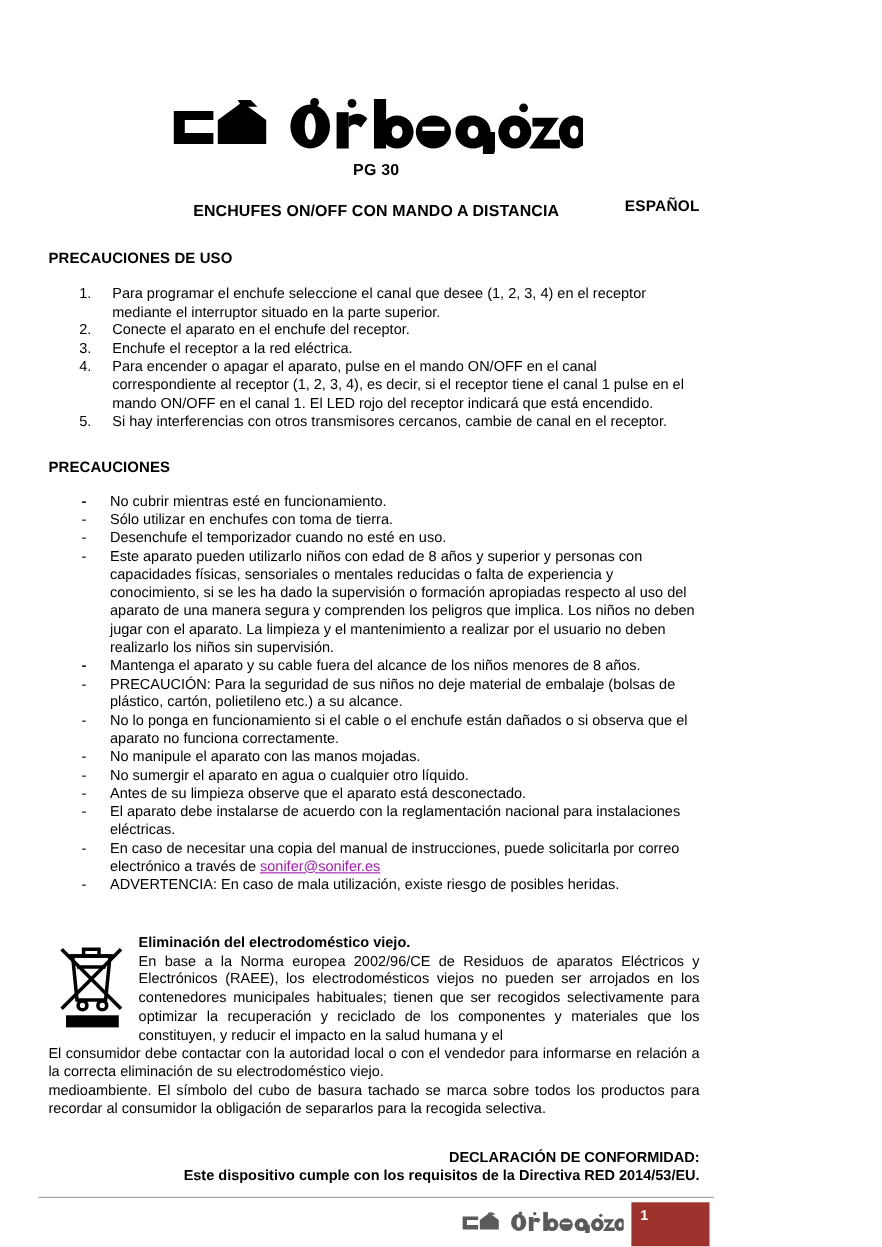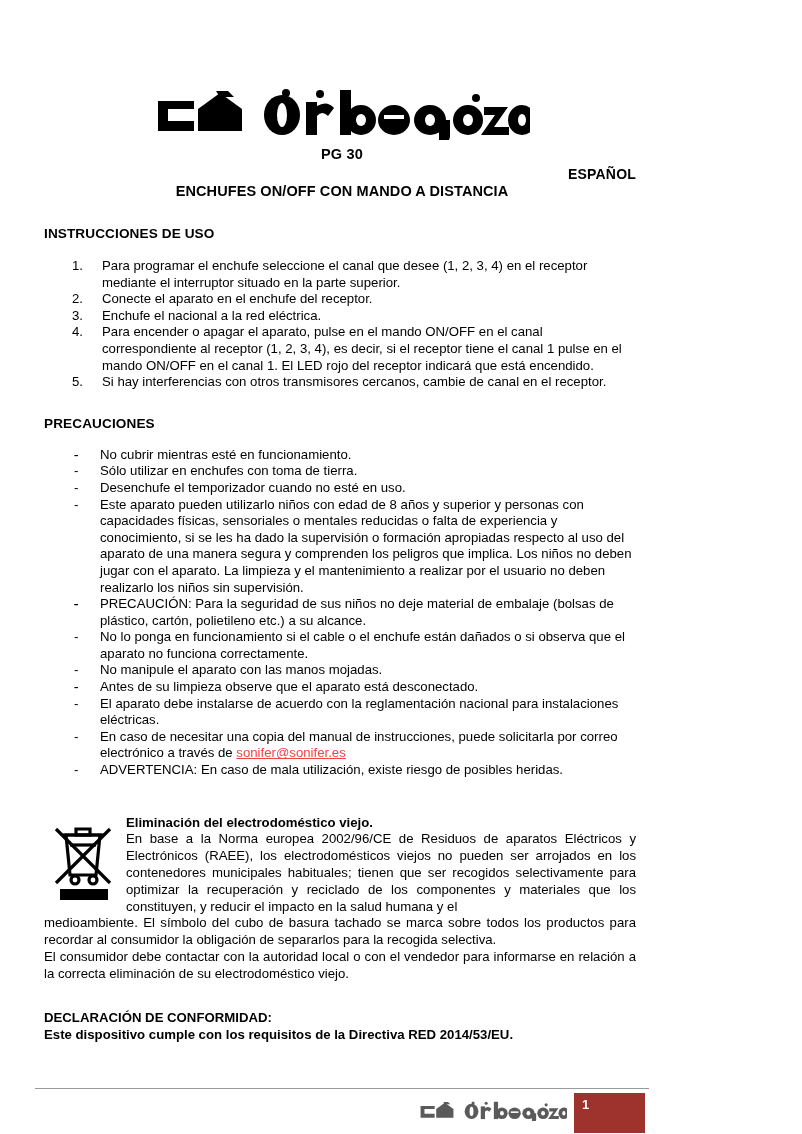--- a/index.html
+++ b/index.html
@@ -43,21 +43,21 @@
     letter-spacing: 0.2px;
   }
 
   .lang-row {
     position: relative;
     height: 20px;
   }
   .lang-label {
     position: absolute;
     right: 48px;
-    top: 4px;
+    top: 16px;
     font-size: 14px;
     font-weight: bold;
     letter-spacing: 0.2px;
   }
 
   .subtitle {
     margin-top: 1px;
     text-align: center;
     font-size: 14.5px;
     font-weight: bold;
@@ -108,21 +108,21 @@
     position: relative;
     padding-left: 56px;
   }
   ul.dashed > li .dash {
     position: absolute;
     left: 30px;
     top: 0;
   }
 
   a.maillink {
-    color: #ef4444;
+    color: #a21caf;
     text-decoration: underline;
   }
 
   
   .weee {
     margin-top: 36px;
     position: relative;
   }
   .weee-icon {
     float: left;
@@ -147,20 +147,21 @@
     clear: both;
   }
   .weee-tail p { margin: 0; }
 
   
   .conformity {
     margin-top: 26px;
     font-size: 13.2px;
     line-height: 17px;
     font-weight: bold;
+    text-align: right;
   }
   .conformity div { white-space: nowrap; }
 
   
   .footer {
     position: absolute;
     left: 0;
     right: 0;
     bottom: 47px;
   }
@@ -246,34 +247,34 @@
 
     <div class="lang-row">
       <div class="lang-label">ESPAÑOL</div>
     </div>
 
     <div class="subtitle">ENCHUFES ON/OFF CON MANDO A DISTANCIA</div>
   </div>
 
   <div class="content">
 
-    <h2 class="section-heading h-instrucciones">INSTRUCCIONES DE USO</h2>
+    <h2 class="section-heading h-instrucciones">PRECAUCIONES DE USO</h2>
 
     <ol class="numbered">
       <li>
         <span class="num">1.</span>
         <span>Para programar el enchufe seleccione el canal que desee (1, 2, 3, 4) en el receptor mediante el interruptor situado en la parte superior.</span>
       </li>
       <li>
         <span class="num">2.</span>
         <span>Conecte el aparato en el enchufe del receptor.</span>
       </li>
       <li>
         <span class="num">3.</span>
-        <span>Enchufe el nacional a la red eléctrica.</span>
+        <span>Enchufe el receptor a la red eléctrica.</span>
       </li>
       <li>
         <span class="num">4.</span>
         <span>Para encender o apagar el aparato, pulse en el mando ON/OFF en el canal correspondiente al receptor (1, 2, 3, 4), es decir, si el receptor tiene el canal 1 pulse en el mando ON/OFF en el canal 1. El LED rojo del receptor indicará que está encendido.</span>
       </li>
       <li>
         <span class="num">5.</span>
         <span>Si hay interferencias con otros transmisores cercanos, cambie de canal en el receptor.</span>
       </li>
     </ol>
@@ -298,35 +299,37 @@
       </li>
       <li>
         <span class="dash">-</span>
         <span>Este aparato pueden utilizarlo niños con edad de 8 años y superior y personas con capacidades físicas, sensoriales o mentales reducidas o falta de experiencia y conocimiento, si se les ha dado la supervisión o formación apropiadas respecto al uso del aparato de una manera segura y comprenden los peligros que implica. Los niños no deben jugar con el aparato. La limpieza y el mantenimiento a realizar por el usuario no deben realizarlo los niños sin supervisión.</span>
       </li>
       <li>
         <span class="dash">-</span>
       </li>
       <li>
         <span class="dash">-</span>
+        <span>Mantenga el aparato y su cable fuera del alcance de los niños menores de 8 años.</span>
       </li>
       <li>
         <span class="dash">-</span>
         <span>PRECAUCIÓN: Para la seguridad de sus niños no deje material de embalaje (bolsas de plástico, cartón, polietileno etc.) a su alcance.</span>
       </li>
       <li>
         <span class="dash">-</span>
         <span>No lo ponga en funcionamiento si el cable o el enchufe están dañados o si observa que el aparato no funciona correctamente.</span>
       </li>
       <li>
         <span class="dash">-</span>
         <span>No manipule el aparato con las manos mojadas.</span>
       </li>
       <li>
         <span class="dash">-</span>
+        <span>No sumergir el aparato en agua o cualquier otro líquido.</span>
       </li>
       <li>
         <span class="dash">-</span>
         <span>Antes de su limpieza observe que el aparato está desconectado.</span>
       </li>
       <li>
         <span class="dash">-</span>
         <span>El aparato debe instalarse de acuerdo con la reglamentación nacional para instalaciones eléctricas.</span>
       </li>
       <li>
@@ -357,22 +360,22 @@
             <path d="M4,12 L58,66"></path>
             <path d="M58,12 L4,66"></path>
           </g>
           <rect x="8" y="72" width="48" height="11" fill="#000"></rect>
         </svg>
       </div>
       <div class="weee-text">
         <span class="weee-title">Eliminación del electrodoméstico viejo.</span><span>En base a la Norma europea 2002/96/CE de Residuos de aparatos Eléctricos y Electrónicos (RAEE), los electrodomésticos viejos no pueden ser arrojados en los contenedores municipales habituales; tienen que ser recogidos selectivamente para optimizar la recuperación y reciclado de los componentes y materiales que los constituyen, y reducir el impacto en la salud humana y el</span>
       </div>
       <div class="weee-tail">
+        <p>El consumidor debe contactar con la autoridad local o con el vendedor para informarse en relación a la correcta eliminación de su electrodoméstico viejo.</p>
         <p>medioambiente. El símbolo del cubo de basura tachado se marca sobre todos los productos para recordar al consumidor la obligación de separarlos para la recogida selectiva.</p>
-        <p>El consumidor debe contactar con la autoridad local o con el vendedor para informarse en relación a la correcta eliminación de su electrodoméstico viejo.</p>
       </div>
     </div>
 
     <div class="conformity">
       <div>DECLARACIÓN DE CONFORMIDAD:</div>
       <div>Este dispositivo cumple con los requisitos de la Directiva RED 2014/53/EU.</div>
     </div>
 
   </div>
 

